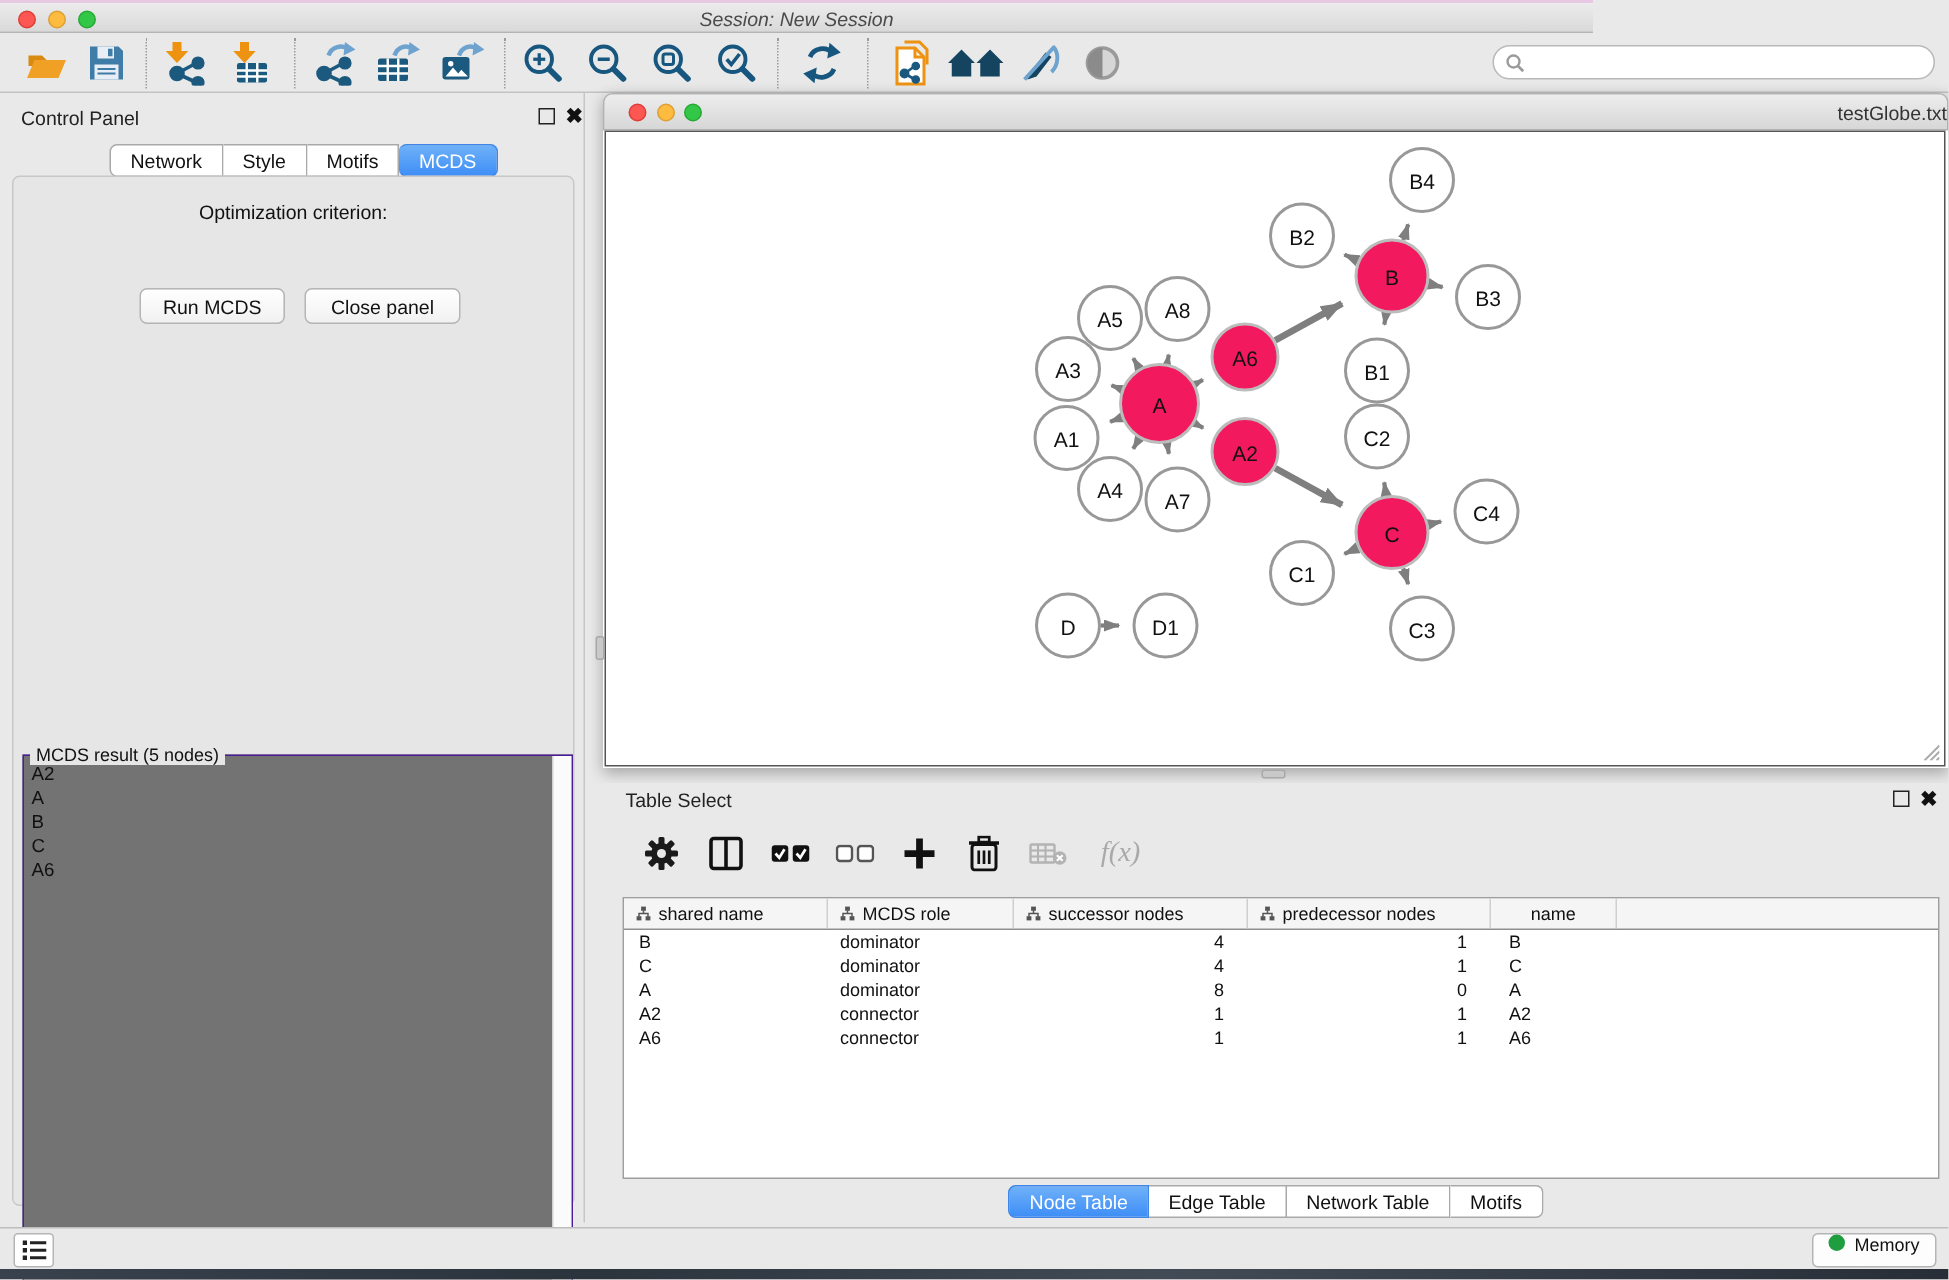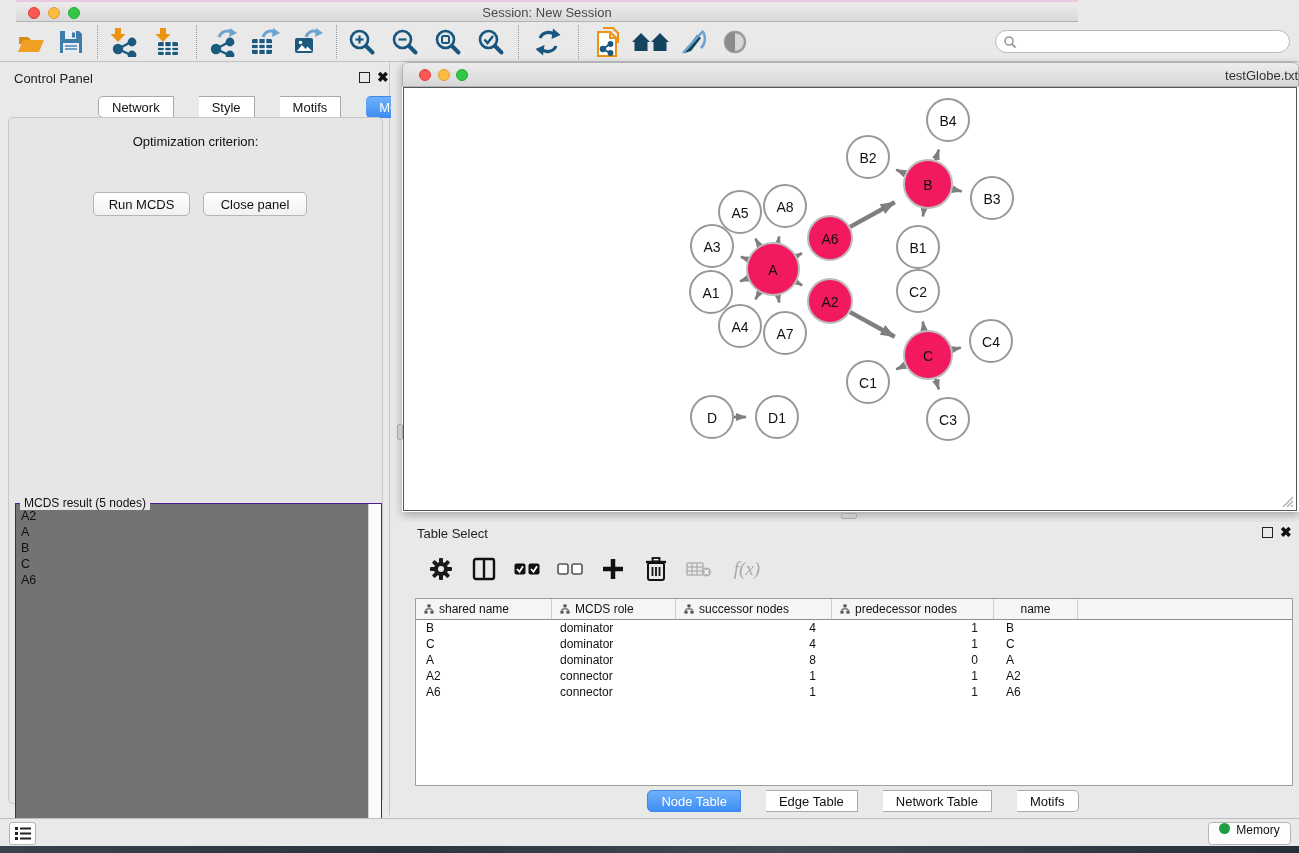--- a/index.html
+++ b/index.html
@@ -1,22 +1,22 @@
 <!DOCTYPE html>
 <html><head>
 <meta charset="utf-8">
 <style>
   * { margin:0; padding:0; box-sizing:border-box; }
   html,body { width:1299px; height:853px; overflow:hidden; }
   body { font-family:"Liberation Sans", sans-serif; background:#e9e9e9; position:relative; font-size:13px; color:#222; }
 
   
-  #titlebar { position:absolute; left:16px; top:0; width:1062px; height:22px;
+  #titlebar { position:absolute; left:0; top:0; width:1062px; height:22px;
     background:linear-gradient(#ececec,#d9d9d9); border-top:2px solid #e7c9e3;
-    border-bottom:1px solid #b4b4b4; }
+    border-bottom:1px solid #b4b4b4;font-style:italic; }
   #titlebar .title { position:absolute; left:0; right:0; top:3px; text-align:center; color:#4a4a4a; font-size:13px; }
   .tl { position:absolute; top:5px; width:12px; height:12px; border-radius:50%; }
   .tl.red { background:#fc5753; border:1px solid #df3e38; }
   .tl.yel { background:#fdbc40; border:1px solid #de9f34; }
   .tl.grn { background:#33c748; border:1px solid #27aa35; }
 
   
   #toolbar { position:absolute; left:0; top:22px; width:1299px; height:40px;
     background:#e9e9e9; border-bottom:1px solid #c2c2c2; }
   .tbtn { position:absolute; top:4px; width:34px; height:32px; display:flex; align-items:center; justify-content:center; cursor:default; }
@@ -28,21 +28,21 @@
   
   #content { position:absolute; left:0; top:62px; width:1299px; height:756px; }
 
   
   #control-panel { position:absolute; left:0; top:0; width:390px; height:753px; background:#e9e9e9; border-right:1px solid #c6c6c6; }
   #cp-title { position:absolute; left:14px; top:9px; font-size:13px; color:#222; }
   .panel-float { position:absolute; width:11px; height:11px; border:1.5px solid #222; background:transparent; }
   .panel-close { position:absolute; font-weight:bold; font-size:14px; color:#111; line-height:11px; }
   #cp-tabs { position:absolute; left:73px; top:34px; height:22px; display:flex; }
   .tab { height:22px; padding:0 13px; display:flex; align-items:center; background:#fff;
-    border:1px solid #a9a9a9; border-left:none; font-size:13px; color:#111;margin-left:25px; }
+    border:1px solid #a9a9a9; border-left:none; font-size:13px; color:#111; }
   .tab:first-child { border-left:1px solid #a9a9a9; border-radius:5px 0 0 5px; }
   .tab.last { border-radius:0 5px 5px 0; }
   .tab.active { background:linear-gradient(#6fb1f9,#3e8ef6); color:#fff; border-color:#3e86e8; border-radius:5px; }
   #cp-box { position:absolute; left:8px; top:55px; width:375px; height:687px;
     background:#e6e6e6; border:1px solid #c8c8c8; border-radius:5px; }
   #opt-label { position:absolute; left:0; right:0; top:16px; text-align:center; color:#111; }
   #opt-select { position:absolute; left:34px; top:40px; width:314px; height:24px; background:#fff;
     border:1px solid #a8a8a8; border-radius:4px; display:flex; align-items:center; }
   #opt-select .val { flex:1; padding-left:8px; font-size:13px; white-space:nowrap; overflow:hidden; }
   #opt-select .stepper { width:21px; height:22px; border-radius:3px; margin-right:1px;

